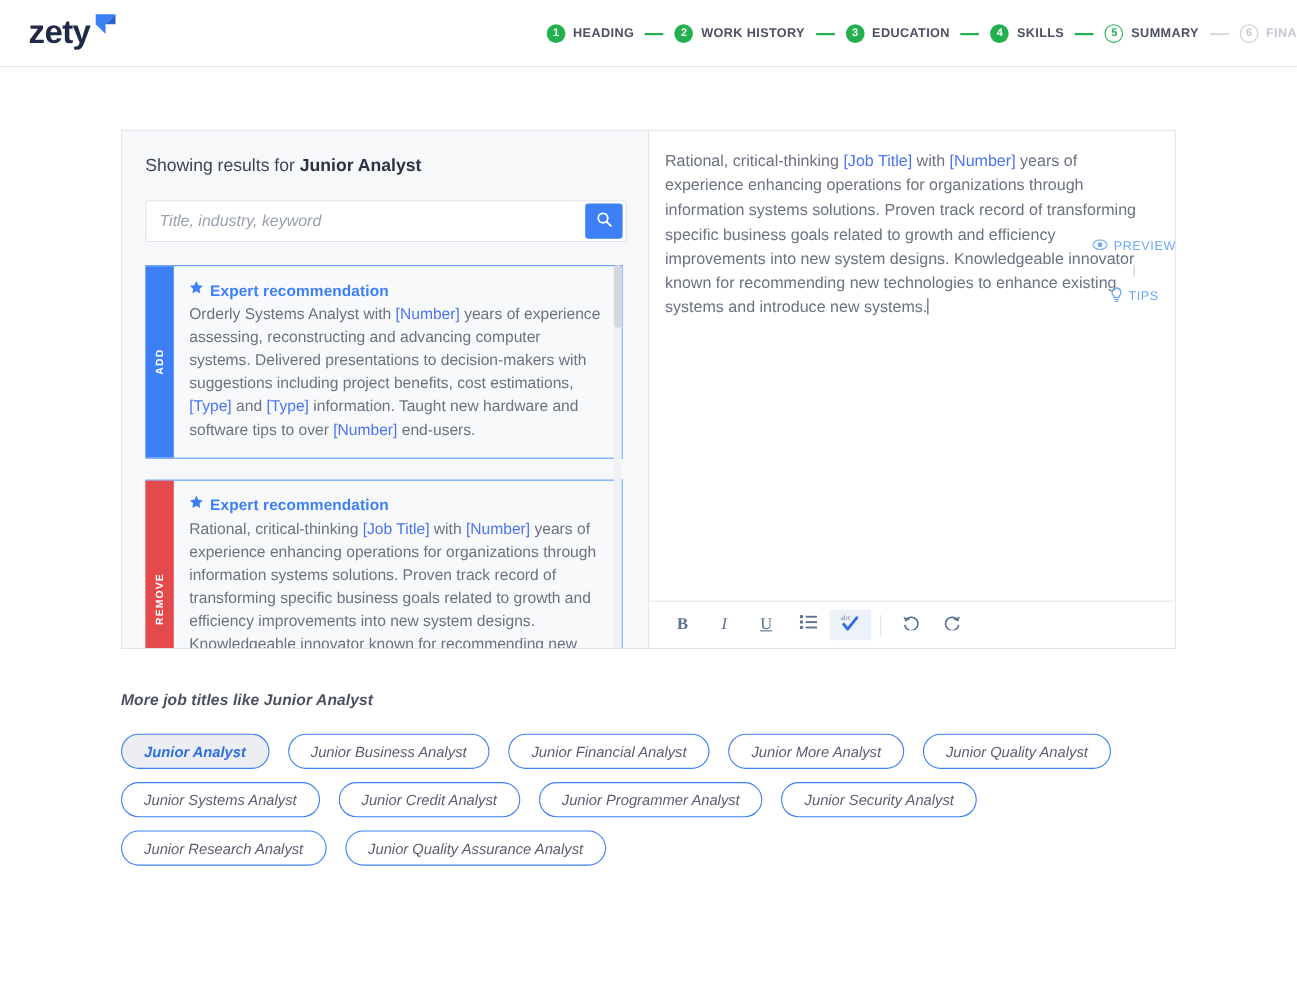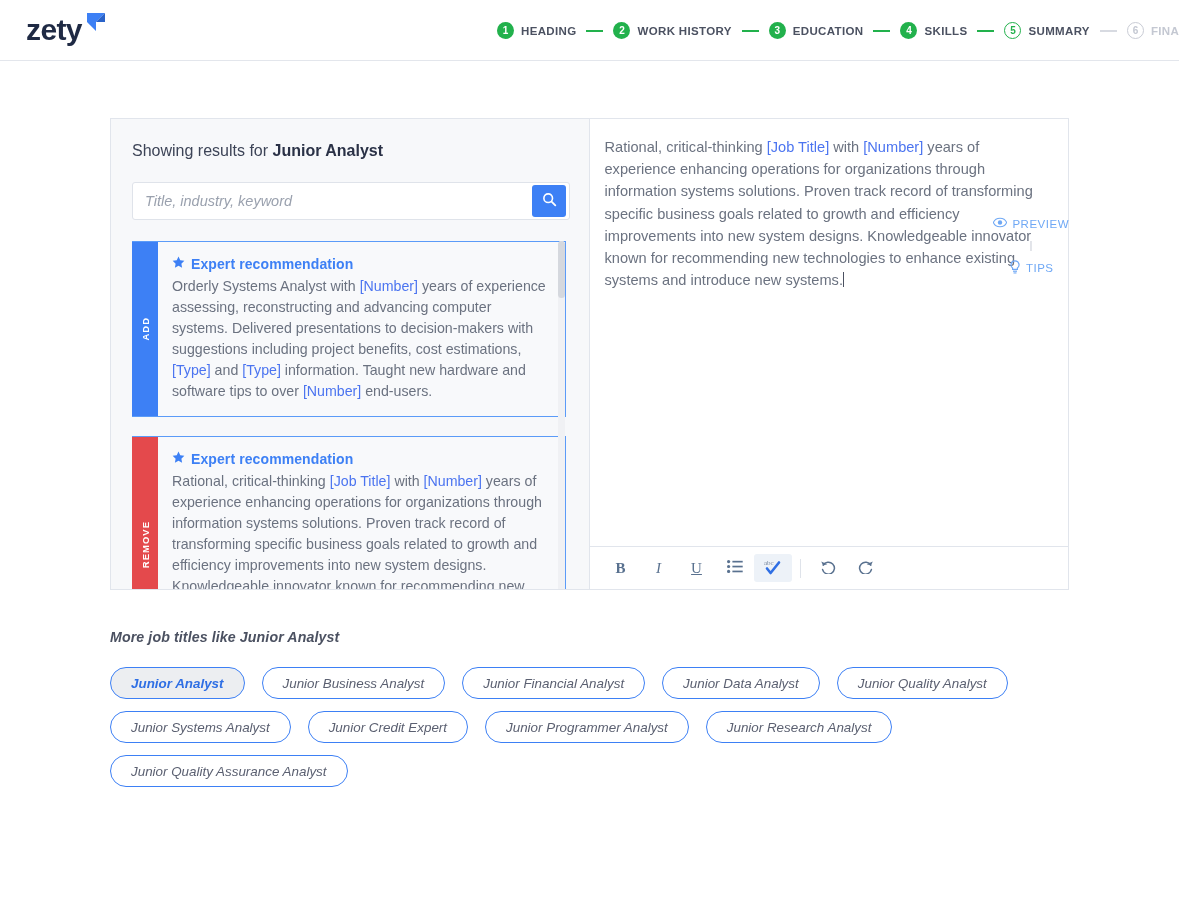--- a/index.html
+++ b/index.html
@@ -535,35 +535,38 @@
         <div class="pill active">
           <span>Junior Analyst</span>
         </div>
         <div class="pill">
           <span>Junior Business Analyst</span>
         </div>
         <div class="pill">
           <span>Junior Financial Analyst</span>
         </div>
         <div class="pill">
-          <span>Junior Data Analyst</span>
+          <span>Junior More Analyst</span>
         </div>
         <div class="pill">
           <span>Junior Quality Analyst</span>
         </div>
         <div class="pill">
           <span>Junior Systems Analyst</span>
         </div>
         <div class="pill">
-          <span>Junior Credit Expert</span>
+          <span>Junior Credit Analyst</span>
         </div>
         <div class="pill">
           <span>Junior Programmer Analyst</span>
         </div>
         <div class="pill">
+          <span>Junior Security Analyst</span>
+        </div>
+        <div class="pill">
           <span>Junior Research Analyst</span>
         </div>
         <div class="pill">
           <span>Junior Quality Assurance Analyst</span>
         </div>
       </div>
   </div>
 
 </div>
 

